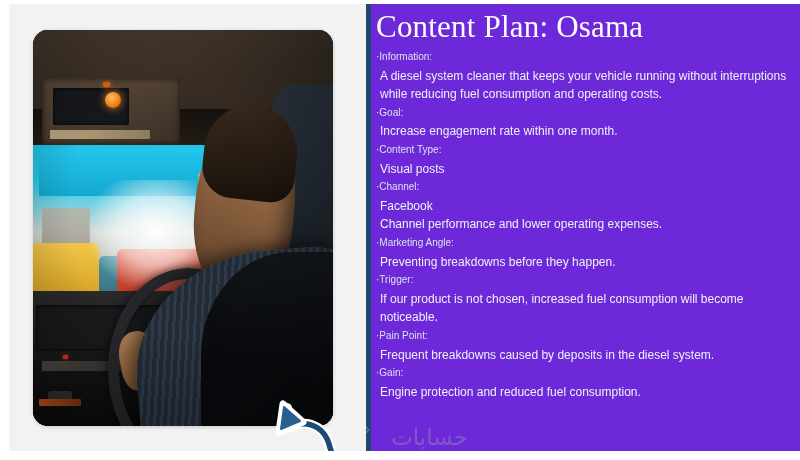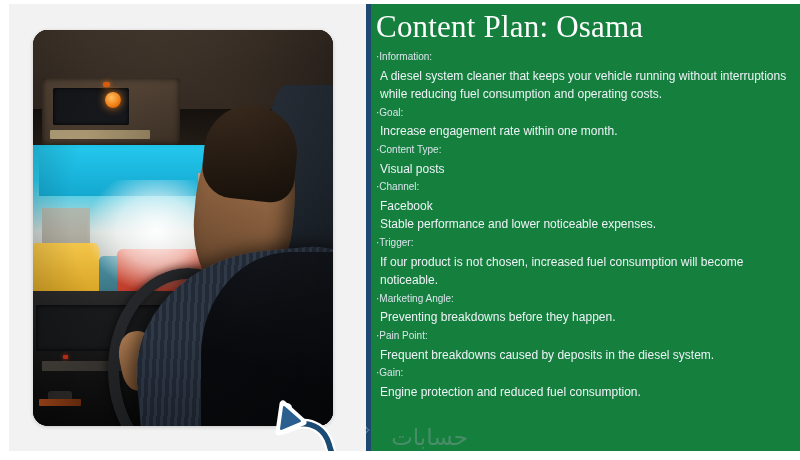--- a/index.html
+++ b/index.html
@@ -292,21 +292,21 @@
     pointer-events: none;
   }
 
   
   .content-panel {
     position: absolute;
     left: 366px;
     top: 4px;
     width: 434px;
     height: 447px;
-    background: #15803d;
+    background: #6d28d9;
     box-sizing: border-box;
     padding: 4px 10px 0 10px;
     overflow: hidden;
   }
   .panel-edge {
     position: absolute;
     left: 0; top: 0;
     width: 5px; height: 100%;
     background: #1d4872;
   }
@@ -457,34 +457,34 @@
         <span class="field-label">·Content Type:</span>
         <span class="field-value"> Visual posts</span>
       </div>
 
       <div class="plan-field">
         <span class="field-label">·Channel:</span>
         <span class="field-value"> Facebook</span>
       </div>
 
       <div class="plan-field">
-        <span class="field-value"> Stable performance and lower noticeable expenses.</span>
+        <span class="field-value"> Channel performance and lower operating expenses.</span>
+      </div>
+
+      <div class="plan-field">
+        <span class="field-label">·Marketing Angle:</span>
+        <span class="field-value"> Preventing breakdowns before they happen.</span>
       </div>
 
       <div class="plan-field">
         <span class="field-label">·Trigger:</span>
         <span class="field-value"> If our product is not chosen, increased fuel consumption will become noticeable.</span>
       </div>
 
       <div class="plan-field">
-        <span class="field-label">·Marketing Angle:</span>
-        <span class="field-value"> Preventing breakdowns before they happen.</span>
-      </div>
-
-      <div class="plan-field">
         <span class="field-label">·Pain Point:</span>
         <span class="field-value"> Frequent breakdowns caused by deposits in the diesel system.</span>
       </div>
 
       <div class="plan-field">
         <span class="field-label">·Gain:</span>
         <span class="field-value"> Engine protection and reduced fuel consumption.</span>
       </div>
 
     </div>

